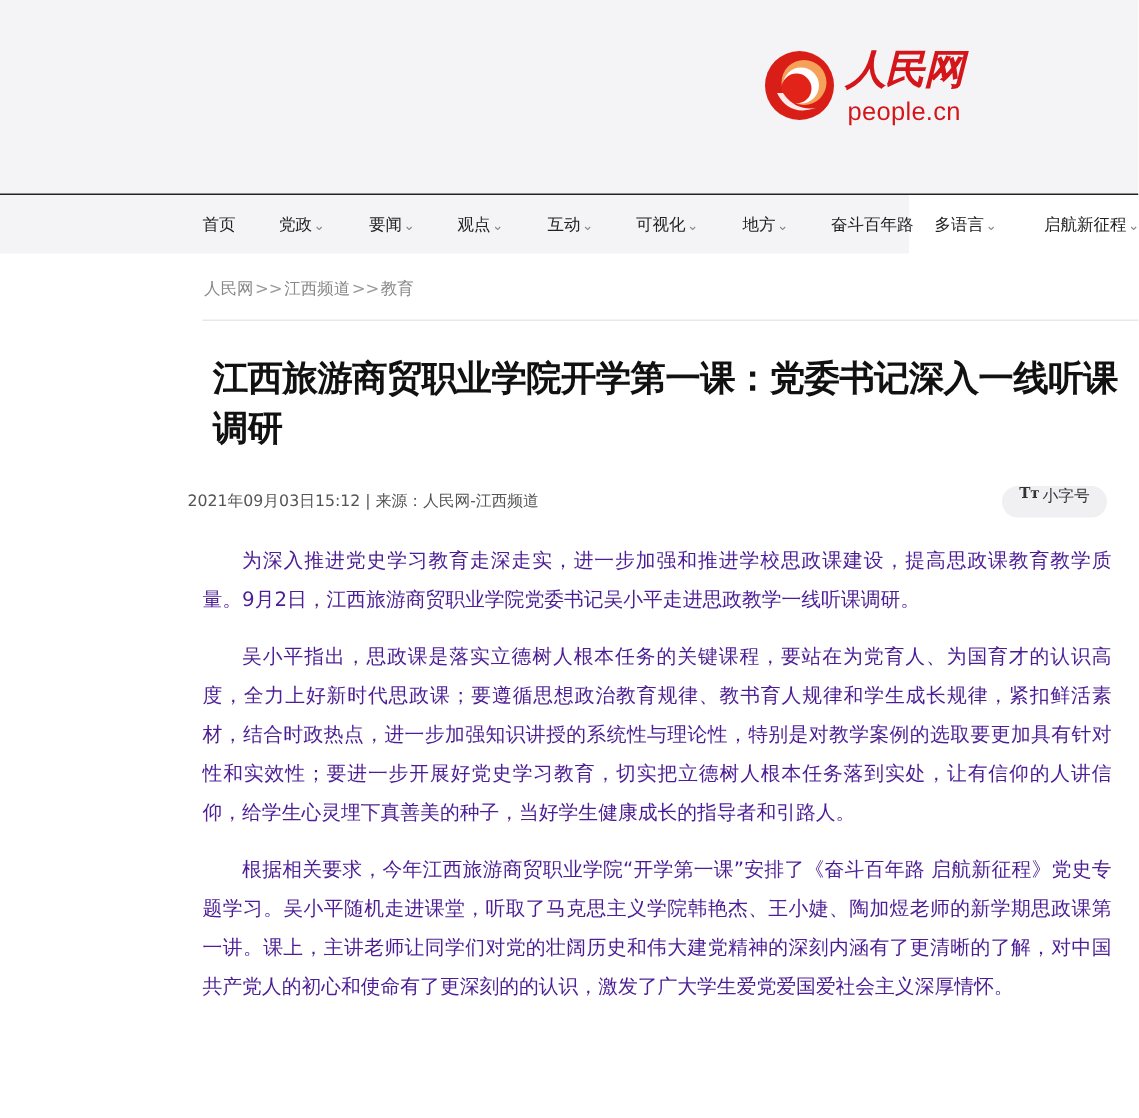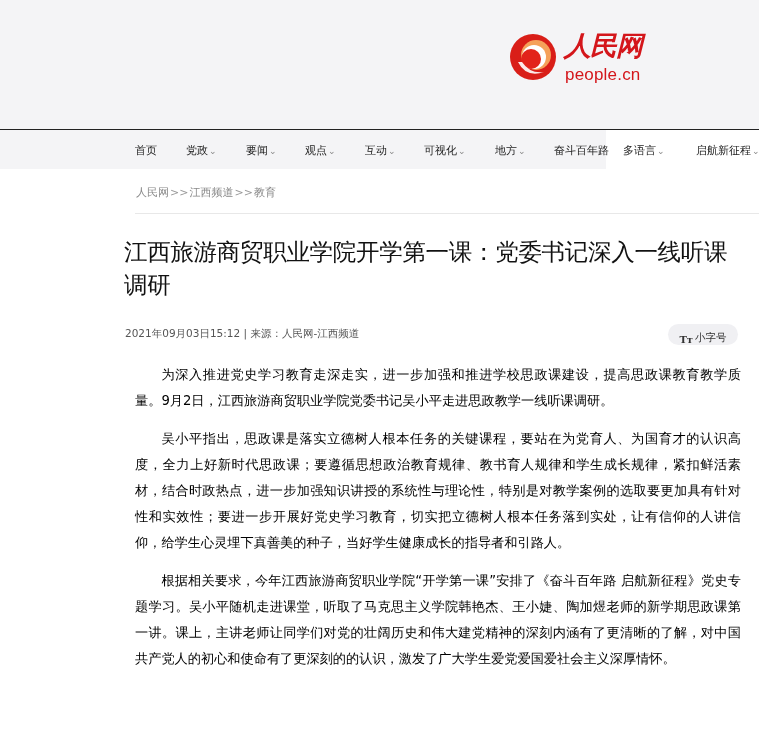--- a/index.html
+++ b/index.html
@@ -27,59 +27,58 @@
       letter-spacing: 0.2px;
     }
 
     .header-rule {
       position: absolute; left: 0; top: 129px; width: 759px; height: 1px; background: #222;
     }
 
     .nav {
       position: absolute; left: 0; top: 130px; width: 606px; height: 39px;
       background: #f4f4f6;
-      font-family: Liberation Serif, serif;
     }
     .nav-item {
       position: absolute; top: 13px; font-size: 11px; color: #222; white-space: nowrap;
       cursor: pointer; line-height: 14px;
     }
     .nav-item .chev { color: #888; font-size: 9px; margin-left: 1px; }
 
     .breadcrumb {
       position: absolute; left: 136px; top: 185px; font-size: 11px; color: #888; white-space: nowrap;
     }
     .breadcrumb a { color: #888; text-decoration: none; cursor: pointer; }
     .breadcrumb .sep { color: #999; margin: 0 1px; }
 
     .bc-rule {
       position: absolute; left: 135px; top: 213px; width: 624px; height: 1px; background: #e8e8e8;
     }
 
     .title {
-      position: absolute; left: 124px; top: 236px; width: 610px;
-      font-size: 23.5px; line-height: 33px; color: #111; font-weight: normal;
+      position: absolute; left: 142px; top: 236px; width: 610px;
+      font-size: 23.5px; line-height: 33px; color: #111; font-weight: bold;
       letter-spacing: -0.3px;
     }
 
     .meta {
       position: absolute; left: 125px; top: 327px; font-size: 10.5px; color: #555; white-space: nowrap;
     }
     .font-size-btn {
       position: absolute; left: 668px; top: 324px; width: 70px; height: 21px;
       background: #f0f0f3; border-radius: 11px; font-size: 10.5px; color: #333;
-      display: flex; align-items: flex-end; justify-content: center; cursor: pointer;
+      display: flex; align-items: flex-start; justify-content: center; cursor: pointer;
     }
     .font-size-btn .tt { font-family: "DejaVu Serif", serif; font-weight: bold; font-size: 10px; margin-right: 2px; }
 
     .article {
       position: absolute; left: 135px; top: 362px; width: 606px;
     }
     .article p {
-      font-size: 13.2px; line-height: 26px; color: #000000; text-indent: 2em;
+      font-size: 13.2px; line-height: 26px; color: #4c1d95; text-indent: 2em;
       margin-bottom: 12px; text-align: justify;
     }
   </style>
 </head>
 <body>
 
 <div class="top-header">
   <div class="logo">
     <svg class="logo-circle" viewBox="0 0 50 50">
       <circle cx="25" cy="25" r="23" fill="#d91e18"></circle>

